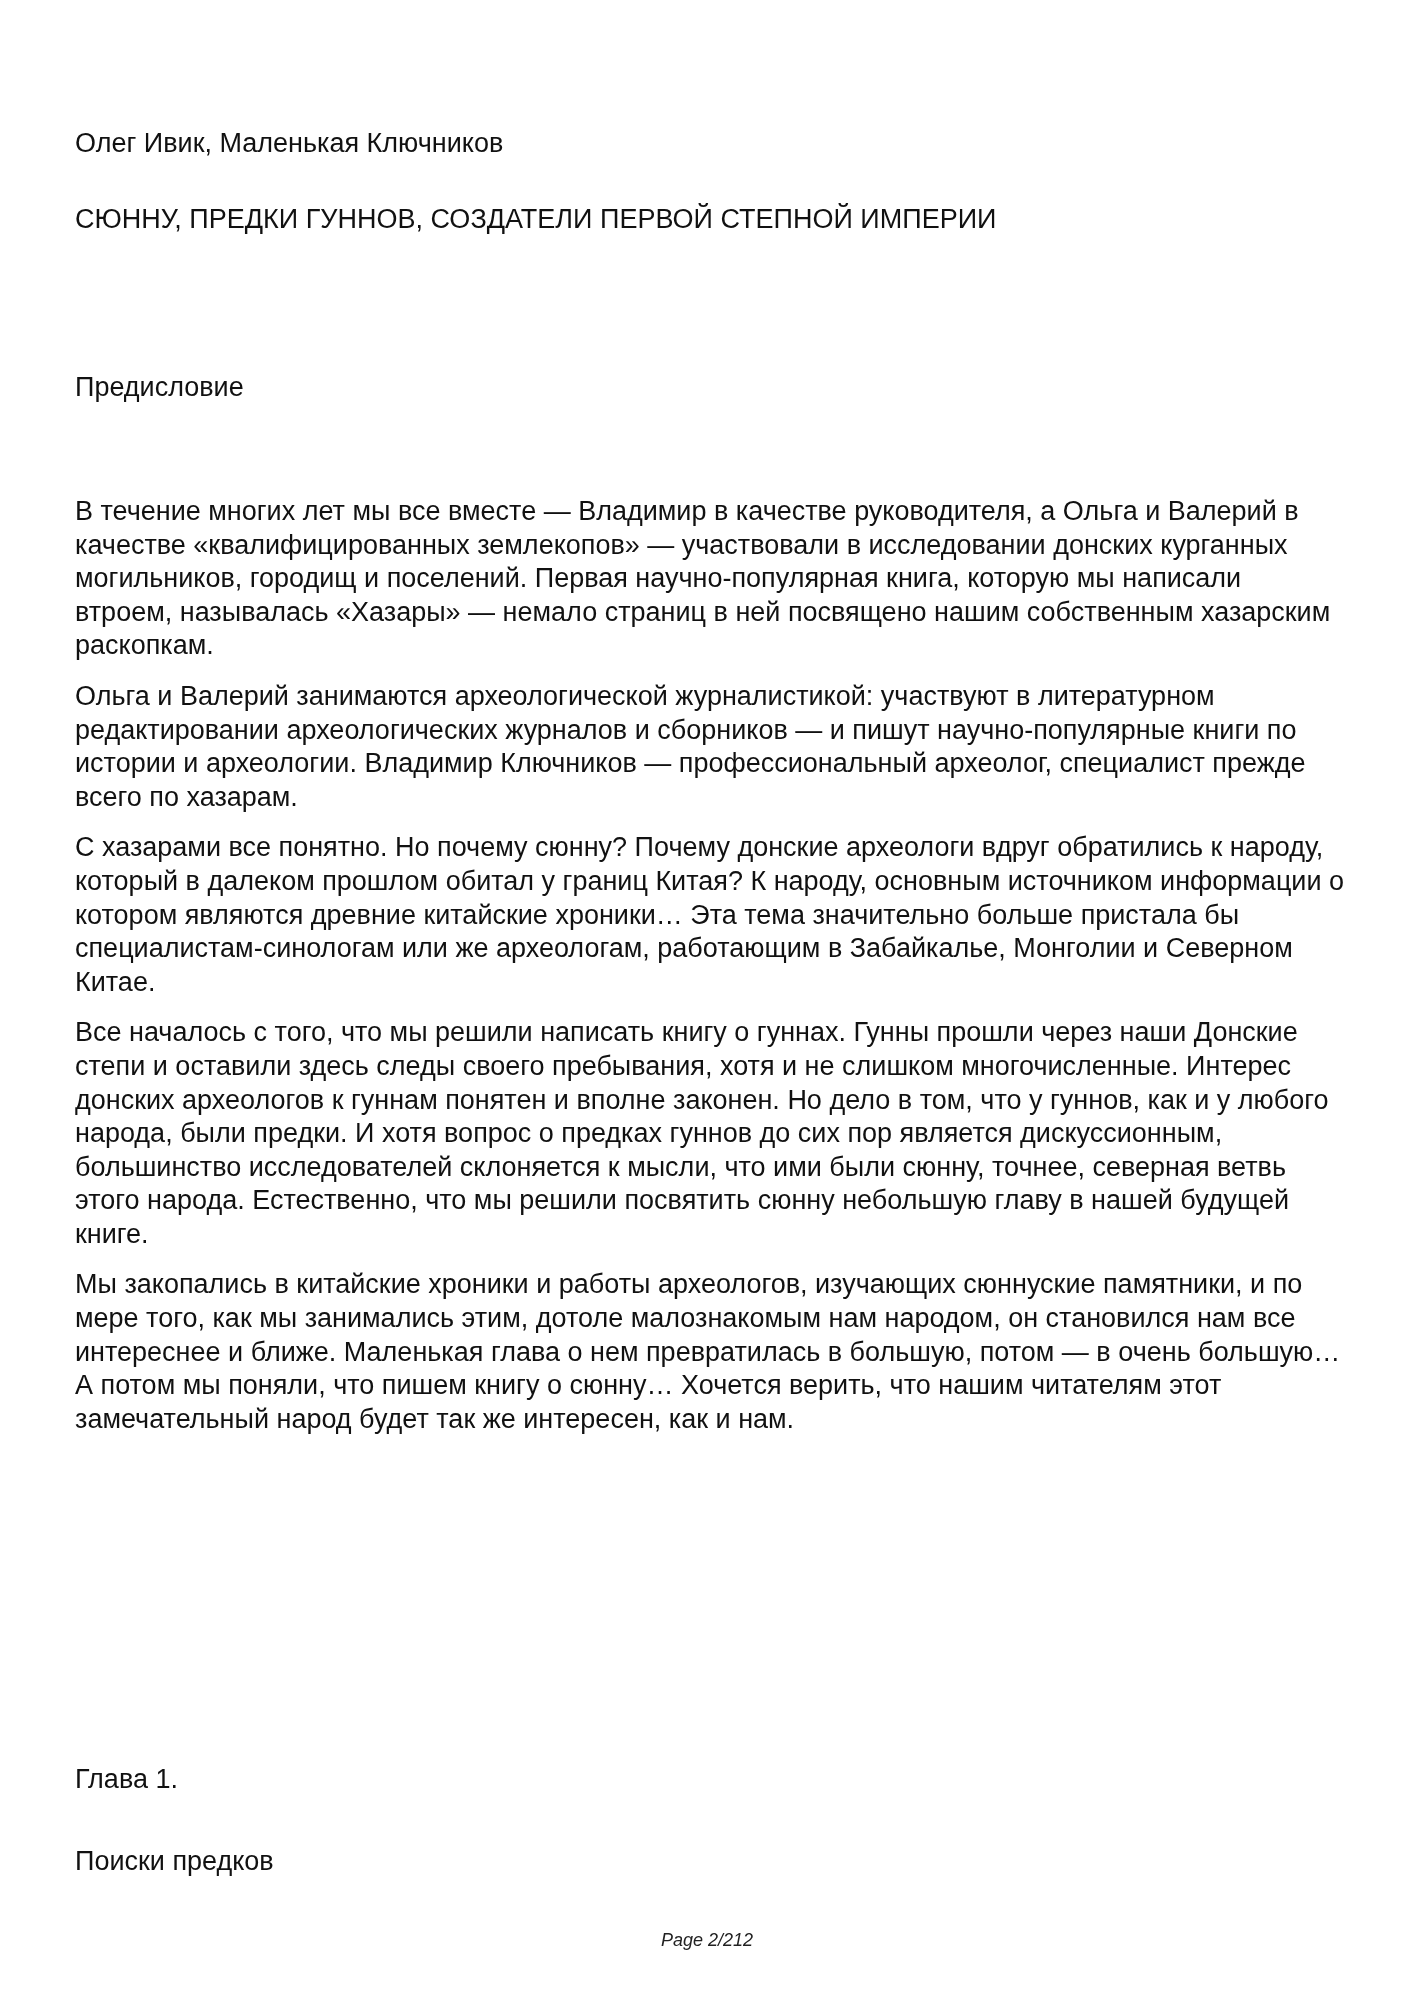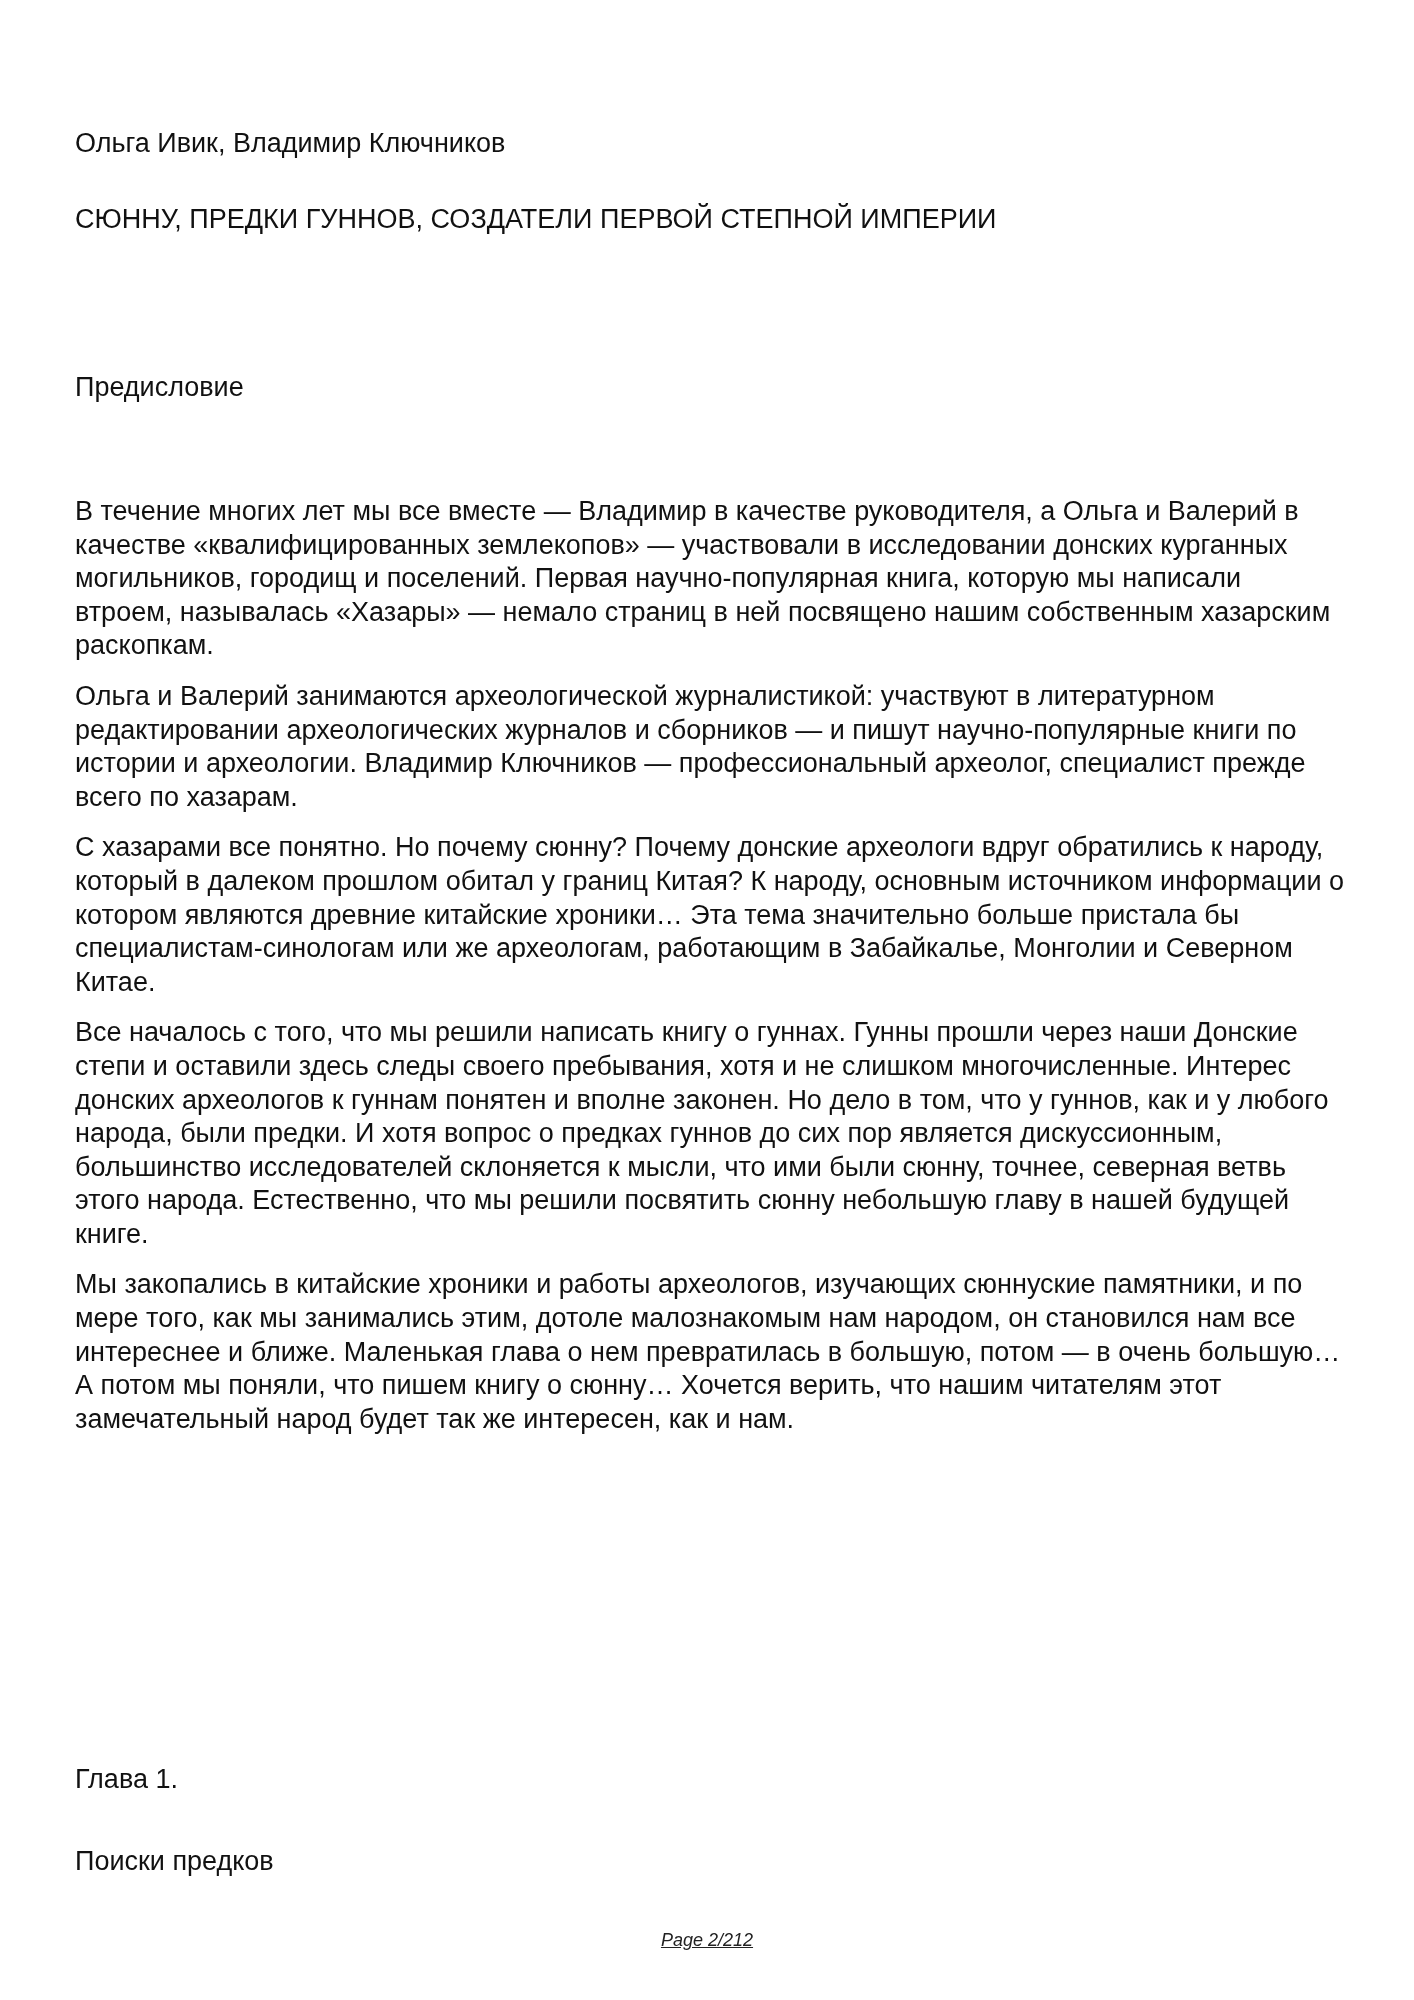--- a/index.html
+++ b/index.html
@@ -8,27 +8,27 @@
   .page { position: absolute; left: 75px; top: 0; width: 1270px; }
   .line { font-size: 27px; line-height: 34px; margin: 0; }
   #author { position: absolute; top: 126px; }
   #title { position: absolute; top: 202px; }
   #preface { position: absolute; top: 370px; }
   #body { position: absolute; top: 495px; width: 1270px; }
   #body p { font-size: 27px; line-height: 33.6px; margin: 0 0 17px 0; }
   #chapter { position: absolute; top: 1762px; }
   #chapter-title { position: absolute; top: 1844px; }
   #footer { position: absolute; top: 1930px; left: 0; width: 1414px; text-align: center;
-            font-style: italic; font-size: 18px; color: #222; text-decoration: underline; }
+            font-style: italic; font-size: 18px; color: #222; }
 </style>
 </head>
 <body>
 
 <div class="page">
-  <p id="author" class="line">Ольга Ивик, Владимир Ключников</p>
+  <p id="author" class="line">Олег Ивик, Маленькая Ключников</p>
   <p id="title" class="line">СЮННУ, ПРЕДКИ ГУННОВ, СОЗДАТЕЛИ ПЕРВОЙ СТЕПНОЙ ИМПЕРИИ</p>
   <p id="preface" class="line">Предисловие</p>
   <div id="body">
     <p>В течение многих лет мы все вместе — Владимир в качестве руководителя, а Ольга и Валерий в качестве «квалифицированных землекопов» — участвовали в исследовании донских курганных могильников, городищ и поселений. Первая научно-популярная книга, которую мы написали втроем, называлась «Хазары» — немало страниц в ней посвящено нашим собственным хазарским раскопкам.</p>
     <p>Ольга и Валерий занимаются археологической журналистикой: участвуют в литературном редактировании археологических журналов и сборников — и пишут научно-популярные книги по истории и археологии. Владимир Ключников — профессиональный археолог, специалист прежде всего по хазарам.</p>
     <p>С хазарами все понятно. Но почему сюнну? Почему донские археологи вдруг обратились к народу, который в далеком прошлом обитал у границ Китая? К народу, основным источником информации о котором являются древние китайские хроники… Эта тема значительно больше пристала бы специалистам-синологам или же археологам, работающим в Забайкалье, Монголии и Северном Китае.</p>
     <p>Все началось с того, что мы решили написать книгу о гуннах. Гунны прошли через наши Донские степи и оставили здесь следы своего пребывания, хотя и не слишком многочисленные. Интерес донских археологов к гуннам понятен и вполне законен. Но дело в том, что у гуннов, как и у любого народа, были предки. И хотя вопрос о предках гуннов до сих пор является дискуссионным, большинство исследователей склоняется к мысли, что ими были сюнну, точнее, северная ветвь этого народа. Естественно, что мы решили посвятить сюнну небольшую главу в нашей будущей книге.</p>
     <p>Мы закопались в китайские хроники и работы археологов, изучающих сюннуские памятники, и по мере того, как мы занимались этим, дотоле малознакомым нам народом, он становился нам все интереснее и ближе. Маленькая глава о нем превратилась в большую, потом — в очень большую… А потом мы поняли, что пишем книгу о сюнну… Хочется верить, что нашим читателям этот замечательный народ будет так же интересен, как и нам.</p>
   </div>
   <p id="chapter" class="line">Глава 1.</p>

